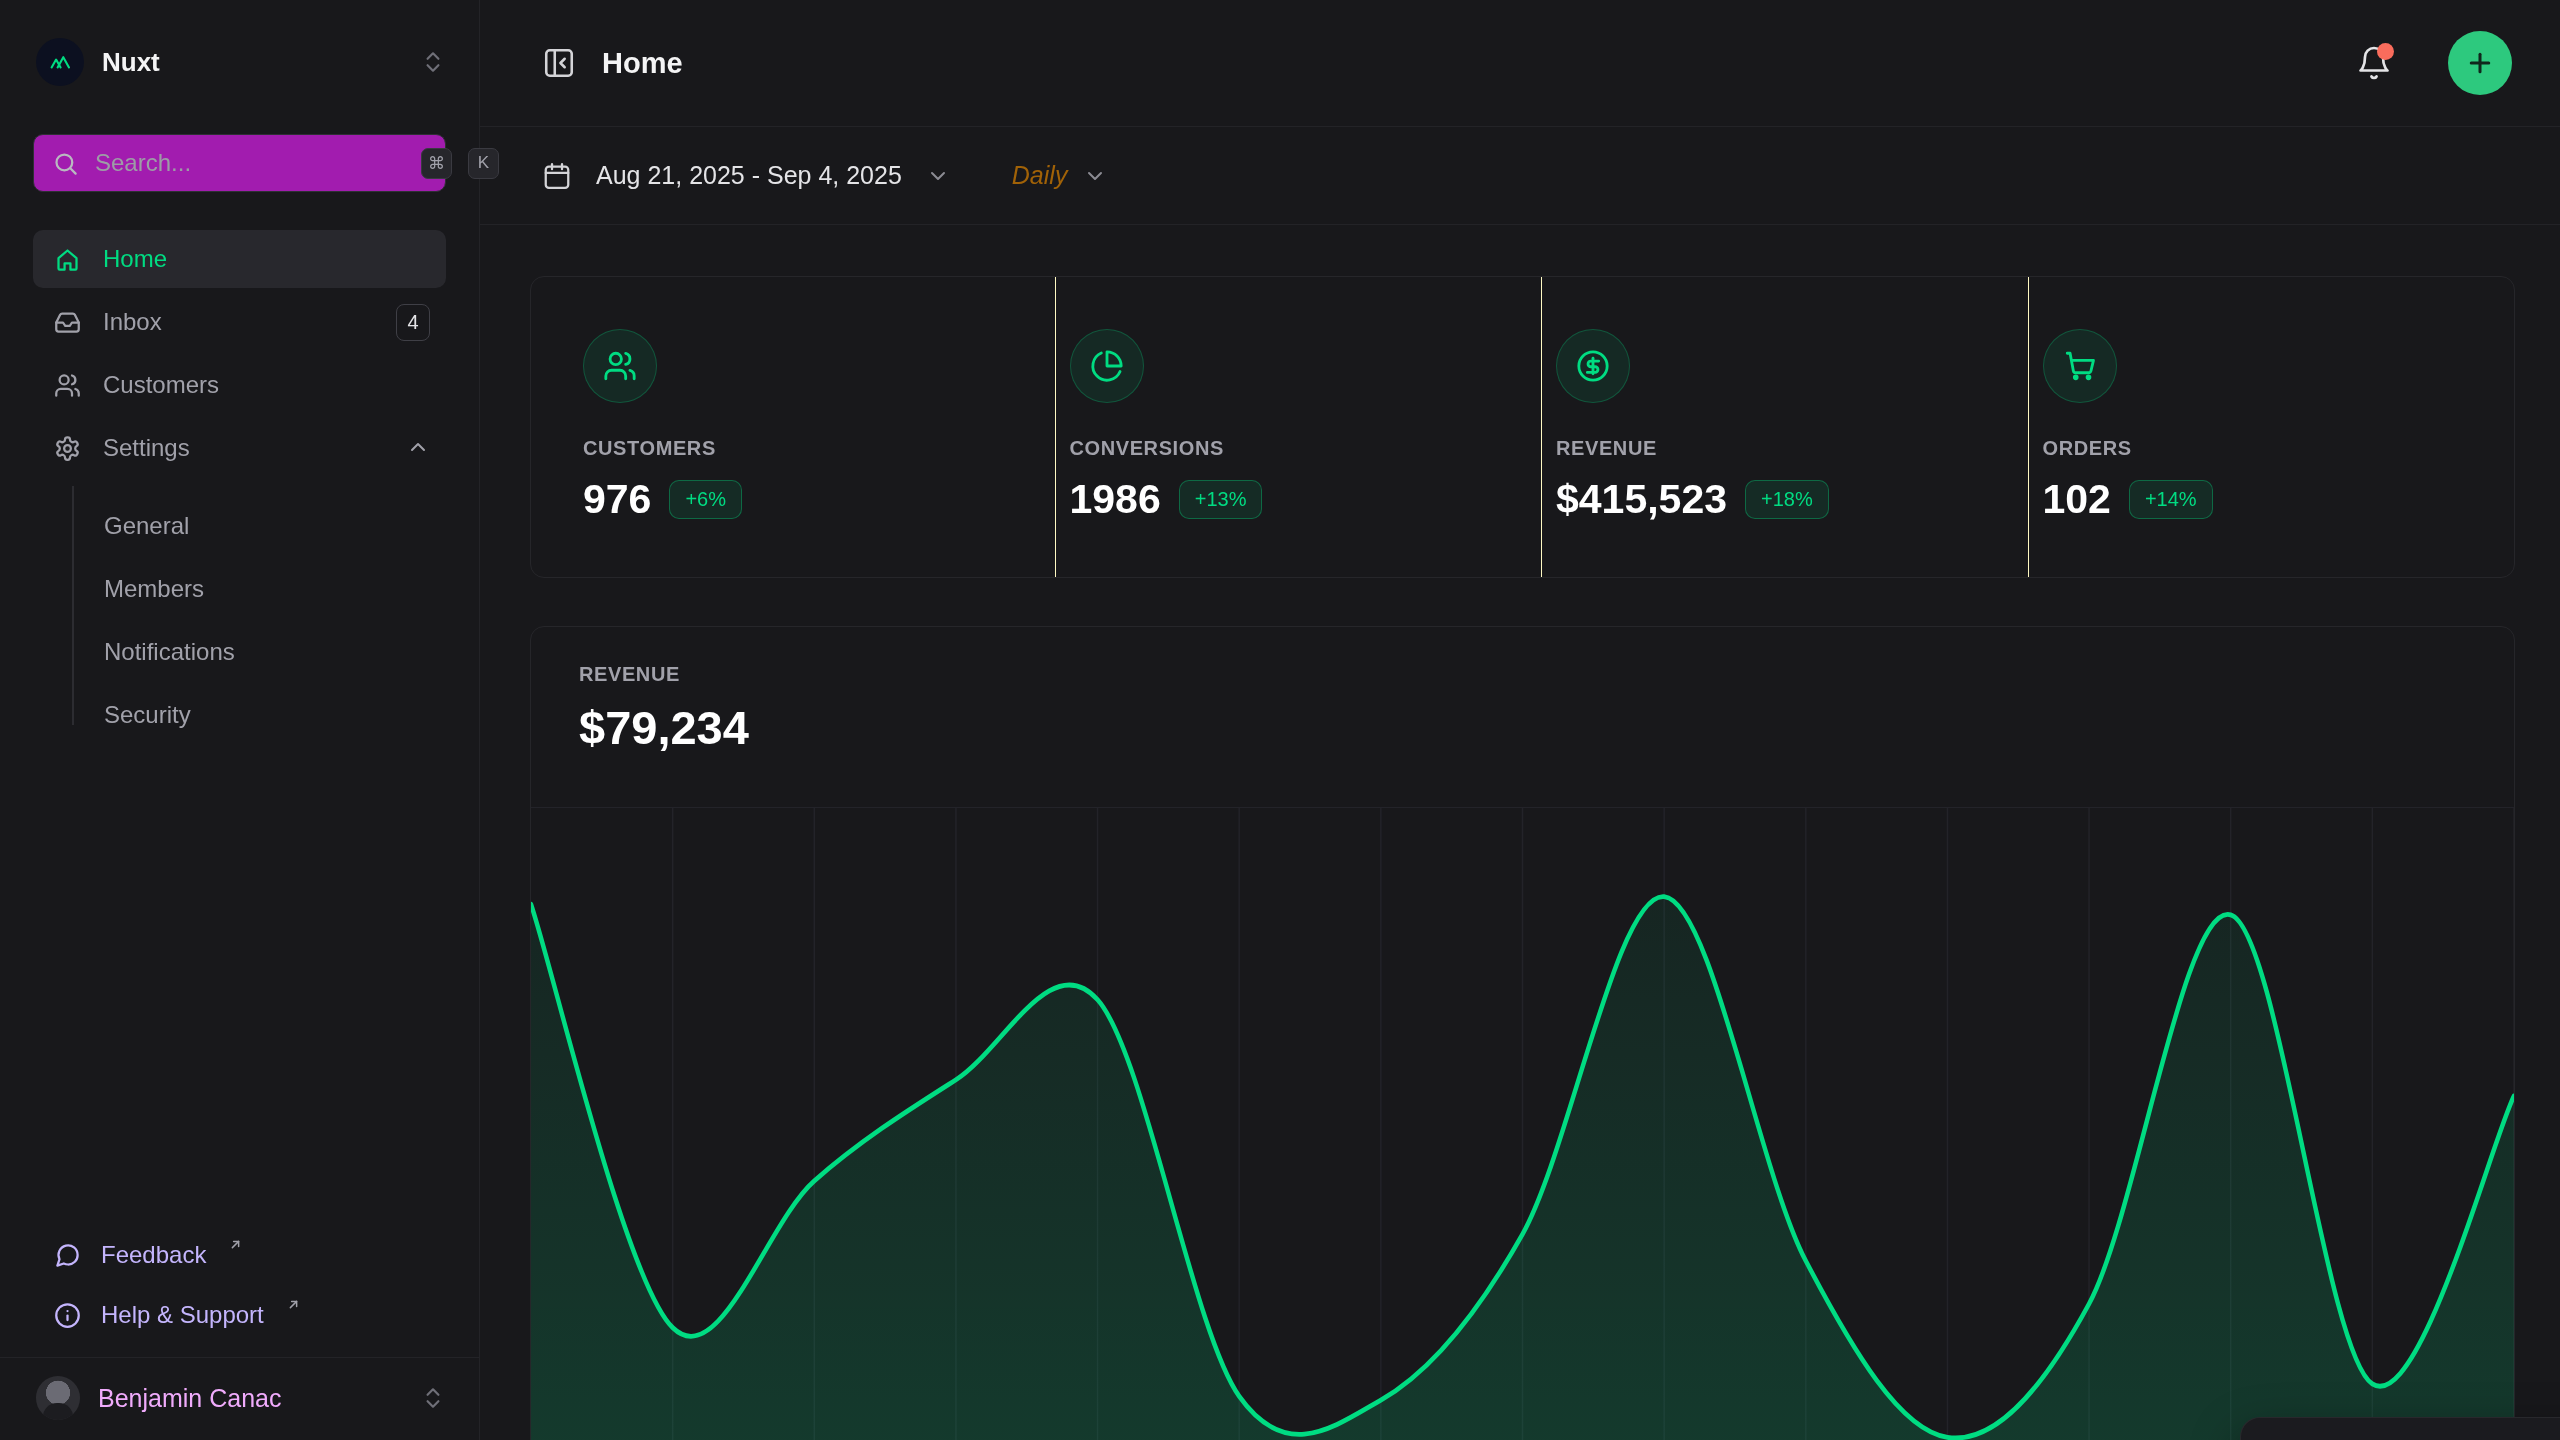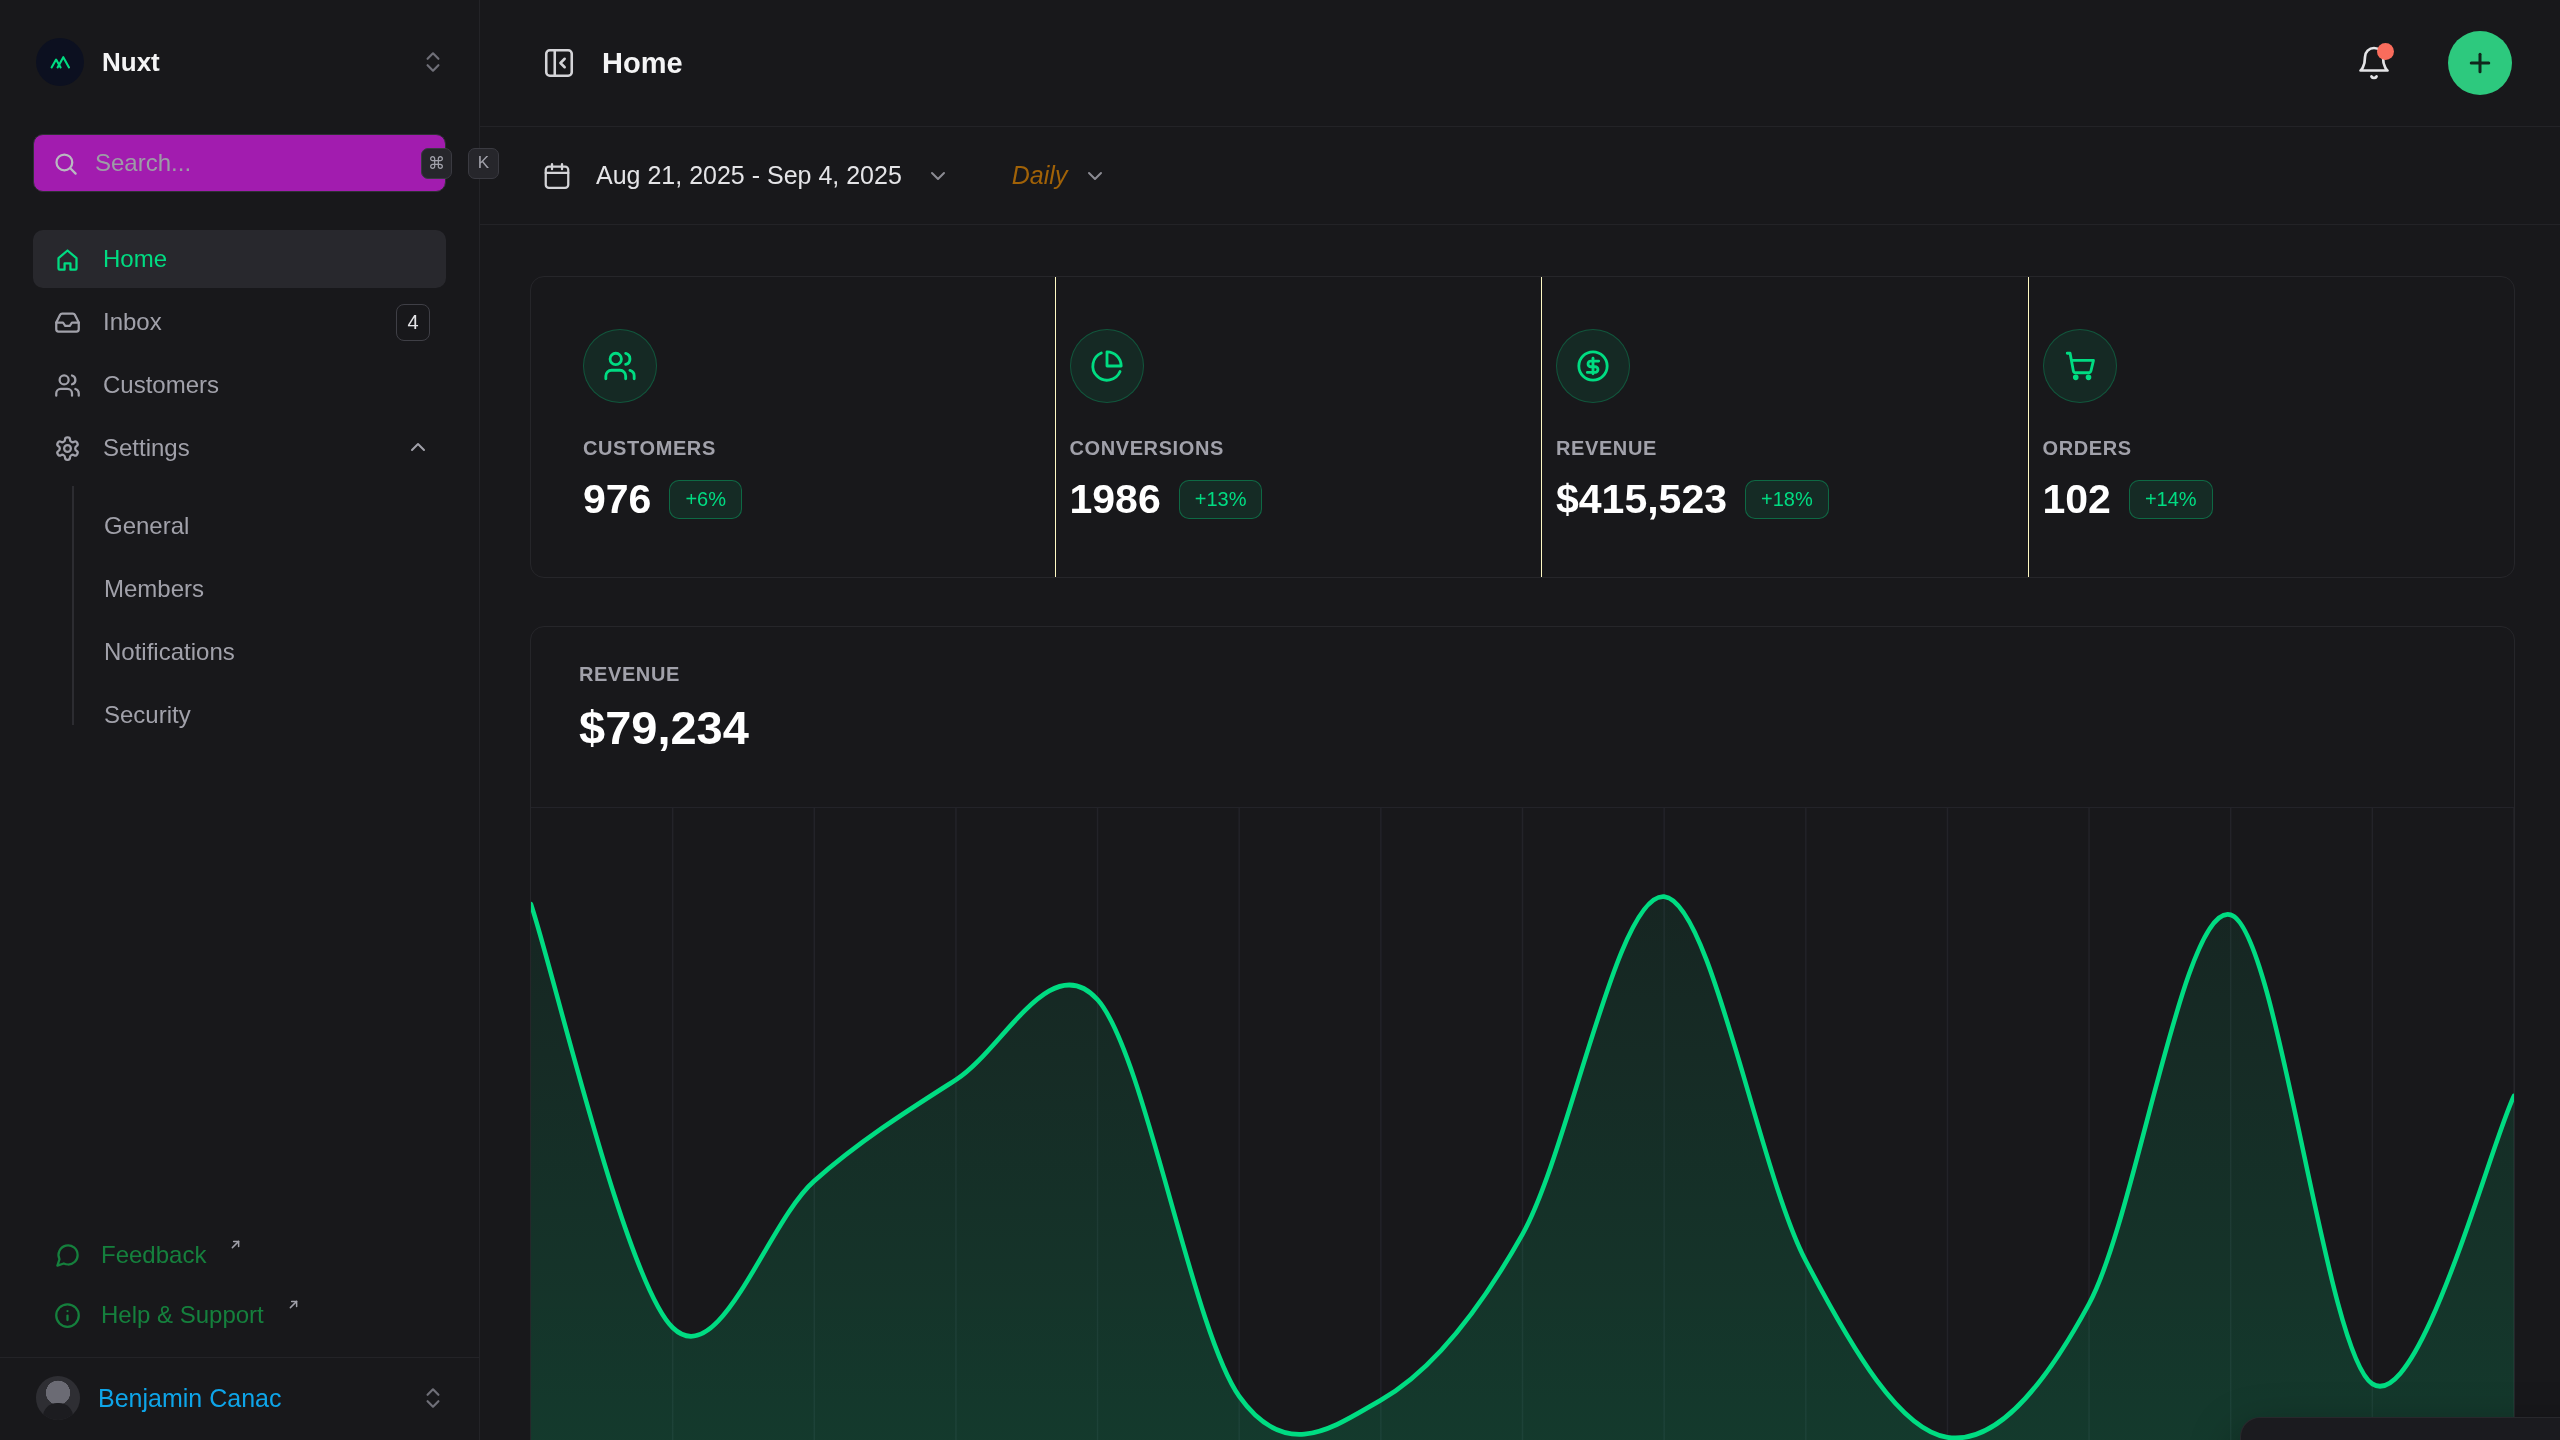--- a/index.html
+++ b/index.html
@@ -35,29 +35,29 @@
   .chev { color:#a1a1aa; }
 
   .submenu { position:relative; display:flex; flex-direction:column; gap:5px; }
   .submenu .rail { position:absolute; left:39px; top:4px; bottom:4px; width:2px; background:#2c2c31; }
   .sub-item { height:58px; display:flex; align-items:flex-end; padding-left:71px; color:#a1a1aa; font-size:24px;
     border-radius:10px; cursor:pointer; }
 
   .side-spacer { flex:1; }
   .side-footer { margin:0 33px 14px 33px; display:flex; flex-direction:column; gap:4px; }
   .foot-item { height:56px; border-radius:10px; display:flex; align-items:center; gap:20px; padding:0 16px 0 21px;
-    color:#15803d; font-size:24px; cursor:pointer; }
+    color:#c4b5fd; font-size:24px; cursor:pointer; }
   .ext-arrow { color:#a1a1aa; margin-left:2px; align-self:flex-start; margin-top:10px; }
   .side-divider { height:1px; background:#232327; }
   .user-row { display:flex; align-items:center; gap:18px; padding:18px 33px 20px 36px; cursor:pointer; }
   .avatar { width:44px; height:44px; border-radius:50%; background:radial-gradient(circle at 50% 38%, #6b6b74 0 34%, #2e2e33 35% 100%); 
     position:relative; overflow:hidden; flex-shrink:0; }
   .avatar::after { content:""; position:absolute; left:50%; top:62%; transform:translateX(-50%); width:30px; height:20px;
     border-radius:14px 14px 0 0; background:#1c1c20; }
-  .user-name { flex:1; font-size:25px; color:#0ea5e9; font-weight:500; }
+  .user-name { flex:1; font-size:25px; color:#f0abfc; font-weight:500; }
 
   
   .main { flex:1; display:flex; flex-direction:column; position:relative; }
   .topbar { height:127px; border-bottom:1px solid #232327; display:flex; align-items:center; padding:0 48px 0 62px; gap:26px; flex-shrink:0; }
   .topbar .title { font-size:29px; font-weight:700; color:#f4f4f5; flex:1; }
   .panel-toggle { color:#d4d4d8; cursor:pointer; display:flex; }
   .bell-wrap { position:relative; cursor:pointer; color:#e4e4e7; display:flex; margin-right:30px; }
   .bell-dot { position:absolute; top:-2px; right:-2px; width:17px; height:17px; border-radius:50%; background:#fa6c5c; }
   .add-btn { width:64px; height:64px; border-radius:50%; background:#2dc97e; border:none; display:flex; align-items:center;
     justify-content:center; cursor:pointer; color:#10271c; }

